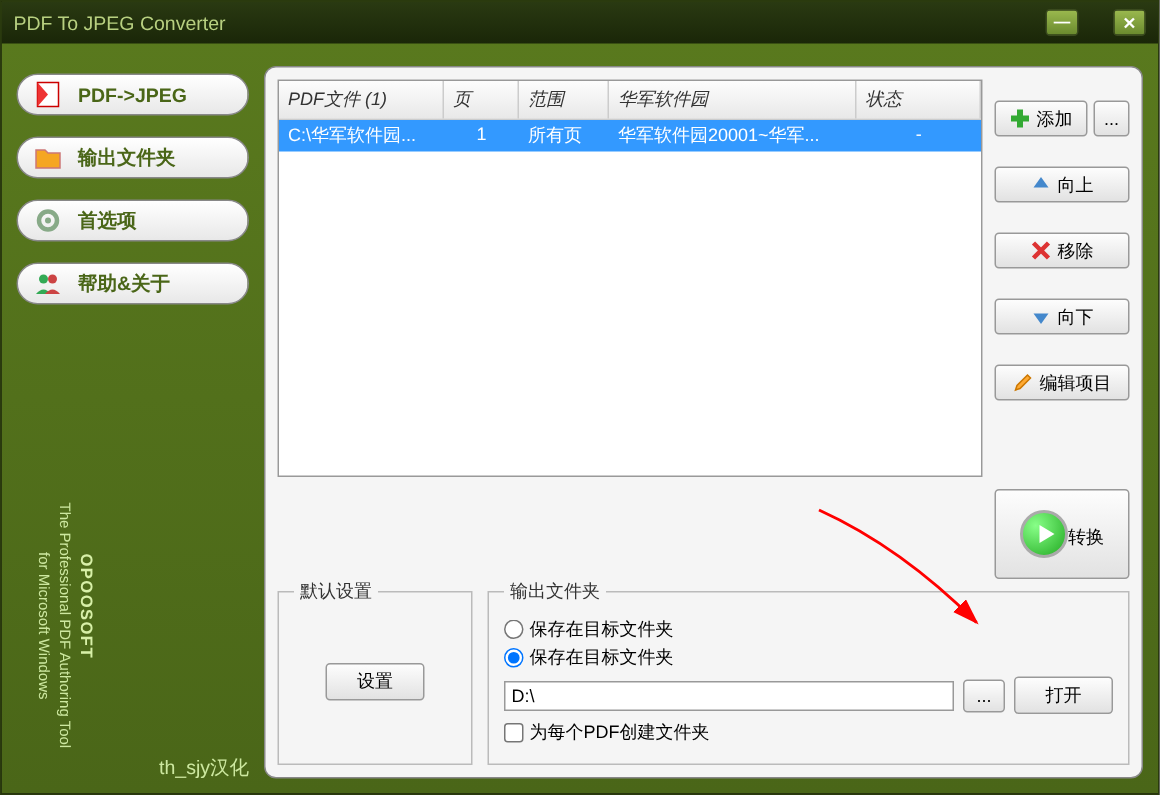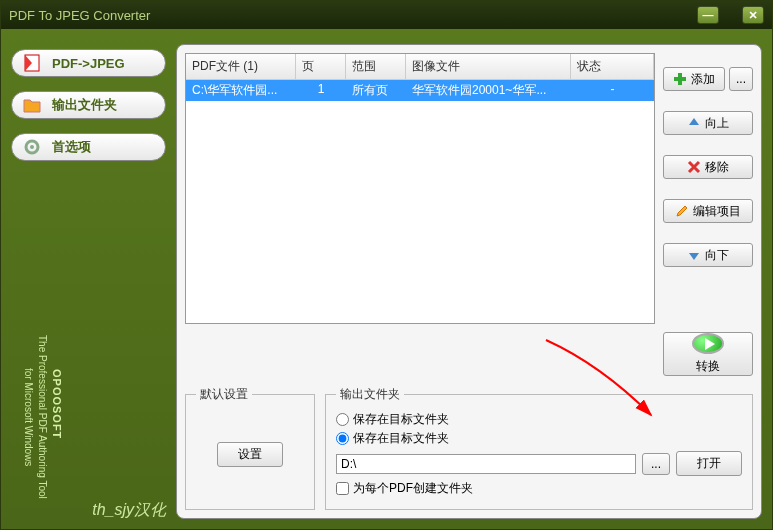--- a/index.html
+++ b/index.html
@@ -7,40 +7,40 @@
 .window { width: 773px; height: 530px; background: linear-gradient(to bottom, #5a7a1e 0%, #4a6618 100%); border: 1px solid #2a3a0e; position: relative; overflow: hidden; }
 .titlebar { height: 28px; background: linear-gradient(to bottom, #2a3a12 0%, #1a2608 100%); display: flex; align-items: center; padding: 0 8px; color: #cde; font-size: 13px; gap: 20px; }
 .titlebar .title { flex: 1; color: #b8d080; }
 .win-btn { width: 22px; height: 18px; background: linear-gradient(to bottom, #9ab84e, #6a8a2e); border: 1px solid #3a4a1e; border-radius: 3px; margin-left: 3px; display: flex; align-items: center; justify-content: center; cursor: pointer; color: #fff; font-weight: bold; font-size: 11px; }
 .body { display: flex; height: calc(100% - 28px); }
 .sidebar { width: 175px; padding: 20px 10px 10px 10px; display: flex; flex-direction: column; position: relative; }
 .nav-btn { background: linear-gradient(to bottom, #fff 0%, #e8e8e8 100%); border: 1px solid #888; border-radius: 14px; height: 28px; display: flex; align-items: center; padding: 0 10px; margin-bottom: 14px; cursor: pointer; font-size: 13px; font-weight: bold; color: #4a6618; }
 .nav-btn .nav-icon { width: 20px; height: 20px; margin-right: 10px; display: flex; align-items: center; justify-content: center; }
 .vertical-text { writing-mode: vertical-rl; color: #cde8a0; font-size: 10px; position: absolute; bottom: 30px; left: 20px; line-height: 1.4; text-align: center; }
 .brand { color: #d8f0a8; font-size: 11px; position: absolute; bottom: 90px; left: 50px; writing-mode: vertical-rl; font-weight: bold; letter-spacing: 1px; }
-.credit { color: #cde8a0; position: absolute; bottom: 8px; right: 10px; font-size: 16px; font-style: italic; }
+.credit { color: #cde8a0; position: absolute; bottom: 8px; right: 10px; font-size: 13px; }
 .main { flex: 1; background: #f5f5f5; border: 1px solid #888; border-radius: 8px; margin: 15px 10px 10px 0; padding: 8px; display: flex; flex-direction: column; position: relative; }
 .content-row { display: flex; flex: 1; min-height: 0; }
 .table-wrap { flex: 1; border: 1px solid #999; background: #fff; margin-right: 8px; }
 .thead { display: flex; background: linear-gradient(to bottom, #fdfdfd, #e8e8e8); border-bottom: 1px solid #ccc; }
-.th { padding: 4px 6px; border-right: 1px solid #ccc; font-size: 12px; color: #333; }
+.th { padding: 4px 6px; border-right: 1px solid #ccc; font-size: 12px; color: #333; font-style: italic; }
 .trow { display: flex; }
 .trow.selected { background: #3399ff; color: #fff; }
 .td { padding: 2px 6px; font-size: 12px; white-space: nowrap; overflow: hidden; }
 .c1 { width: 110px; } .c2 { width: 50px; } .c3 { width: 60px; } .c4 { width: 165px; } .c5 { width: 50px; flex:1; }
 .toolbar { width: 90px; display: flex; flex-direction: column; gap: 6px; }
 .tbtn { height: 24px; background: linear-gradient(to bottom, #fdfdfd, #e2e2e2); border: 1px solid #999; border-radius: 3px; display: flex; align-items: center; justify-content: center; cursor: pointer; font-size: 12px; gap: 4px; margin-top: 14px; }
 .tbtn.small { width: 24px; }
 .add-row { display: flex; gap: 4px; }
 .add-row .tbtn:first-child { flex: 1; }
-.convert-box { width: 90px; height: 44px; background: linear-gradient(to bottom, #fdfdfd, #e2e2e2); border: 1px solid #999; border-radius: 3px; display: flex; flex-direction: column; align-items: center; cursor: pointer; margin-top: 8px; align-self: flex-end; margin-right: 0; }
+.convert-box { width: 90px; height: 60px; background: linear-gradient(to bottom, #fdfdfd, #e2e2e2); border: 1px solid #999; border-radius: 3px; display: flex; flex-direction: row; align-items: center; justify-content: center; cursor: pointer; margin-top: 8px; align-self: flex-end; margin-right: 0; }
 .convert-box .play { width: 32px; height: 32px; border-radius: 50%; background: radial-gradient(circle at 30% 30%, #8f8, #2a2); display: flex; align-items: center; justify-content: center; border: 2px solid #aaa; }
 .convert-box .play::after { content: ""; border-left: 10px solid #fff; border-top: 6px solid transparent; border-bottom: 6px solid transparent; margin-left: 3px; }
 .arrow { position: absolute; top: 290px; right: 100px; width: 120px; height: 90px; pointer-events: none; }
-.bottom { display: flex; gap: 10px; margin-top: 10px; }
+.bottom { display: flex; gap: 10px; margin-top: 0; }
 .fieldset { border: 1px solid #bbb; padding: 6px 10px 10px 10px; font-size: 12px; }
 .fieldset legend { padding: 0 4px; color: #333; }
 .fs-left { width: 130px; display: flex; align-items: center; justify-content: center; }
 .fs-right { flex: 1; }
 .btn-std { background: linear-gradient(to bottom, #fdfdfd, #e2e2e2); border: 1px solid #999; border-radius: 3px; padding: 3px 20px; cursor: pointer; font-size: 12px; }
 .radio-row, .check-row { display: flex; align-items: center; gap: 4px; margin: 2px 0; }
 .path-row { display: flex; align-items: center; gap: 6px; margin: 4px 0; }
 .path-input { flex: 1; border: 1px solid #999; background: #fff; padding: 2px 4px; font-size: 12px; height: 20px; }
 .icon-svg { width: 14px; height: 14px; }
 </style>
@@ -78,36 +78,47 @@
       <div class="nav-btn">
         <span class="nav-icon">
           <svg viewBox="0 0 20 20">
               <circle cx="10" cy="10" r="6" fill="none" stroke="#8a8" stroke-width="3"></circle>
               <circle cx="10" cy="10" r="2" fill="#8a8"></circle>
             </svg>
         </span>
         <span>首选项</span>
       </div>
 
+      <div class="nav-btn">
+        <span class="nav-icon">
+          <svg viewBox="0 0 20 20">
+              <circle cx="7" cy="7" r="3" fill="#3a5"></circle>
+              <circle cx="13" cy="7" r="3" fill="#c44"></circle>
+              <path d="M2 17 q5-6 10 0" fill="#3a5"></path>
+              <path d="M8 17 q5-6 10 0" fill="#c44"></path>
+            </svg>
+        </span>
+        <span>帮助&amp;关于</span>
+      </div>
 
       <div class="brand">OPOOSOFT</div>
       <div class="vertical-text">
         <span>The Professional PDF Authoring Tool</span><br><span>for Microsoft Windows</span>
       </div>
       <div class="credit">th_sjy汉化</div>
     </div>
 
     <div class="main">
       <div class="content-row">
         <div class="table-wrap">
           <div class="thead">
             <div class="th c1">PDF文件 (1)</div>
             <div class="th c2">页</div>
             <div class="th c3">范围</div>
-            <div class="th c4">图像文件</div>
+            <div class="th c4">华军软件园</div>
             <div class="th c5">状态</div>
           </div>
           <div class="trow selected">
             <div class="td c1">C:\华军软件园...</div>
             <div class="td c2" style="text-align:center">1</div>
             <div class="td c3">所有页</div>
             <div class="td c4">华军软件园20001~华军...</div>
             <div class="td c5" style="text-align:center">-</div>
           </div>
         </div>
@@ -130,29 +141,29 @@
             <span>向上</span>
           </div>
           <div class="tbtn">
             <svg class="icon-svg" viewBox="0 0 14 14">
                 <path d="M2 2 L12 12 M12 2 L2 12" stroke="#d33" stroke-width="3"></path>
               </svg>
             <span>移除</span>
           </div>
           <div class="tbtn">
             <svg class="icon-svg" viewBox="0 0 14 14">
+                <path d="M7 12 L12 5 L2 5 Z" fill="#48c"></path>
+              </svg>
+            <span>向下</span>
+          </div>
+          <div class="tbtn">
+            <svg class="icon-svg" viewBox="0 0 14 14">
                 <path d="M2 12 L3 9 L10 2 L12 4 L5 11 Z" fill="#fa3" stroke="#c70"></path>
               </svg>
             <span>编辑项目</span>
-          </div>
-          <div class="tbtn">
-            <svg class="icon-svg" viewBox="0 0 14 14">
-                <path d="M7 12 L12 5 L2 5 Z" fill="#48c"></path>
-              </svg>
-            <span>向下</span>
           </div>
         </div>
       </div>
 
       <div style="display:flex;justify-content:flex-end;">
         <div class="convert-box">
           <div class="play"></div>
           <span style="margin-top:4px">转换</span>
         </div>
       </div>

